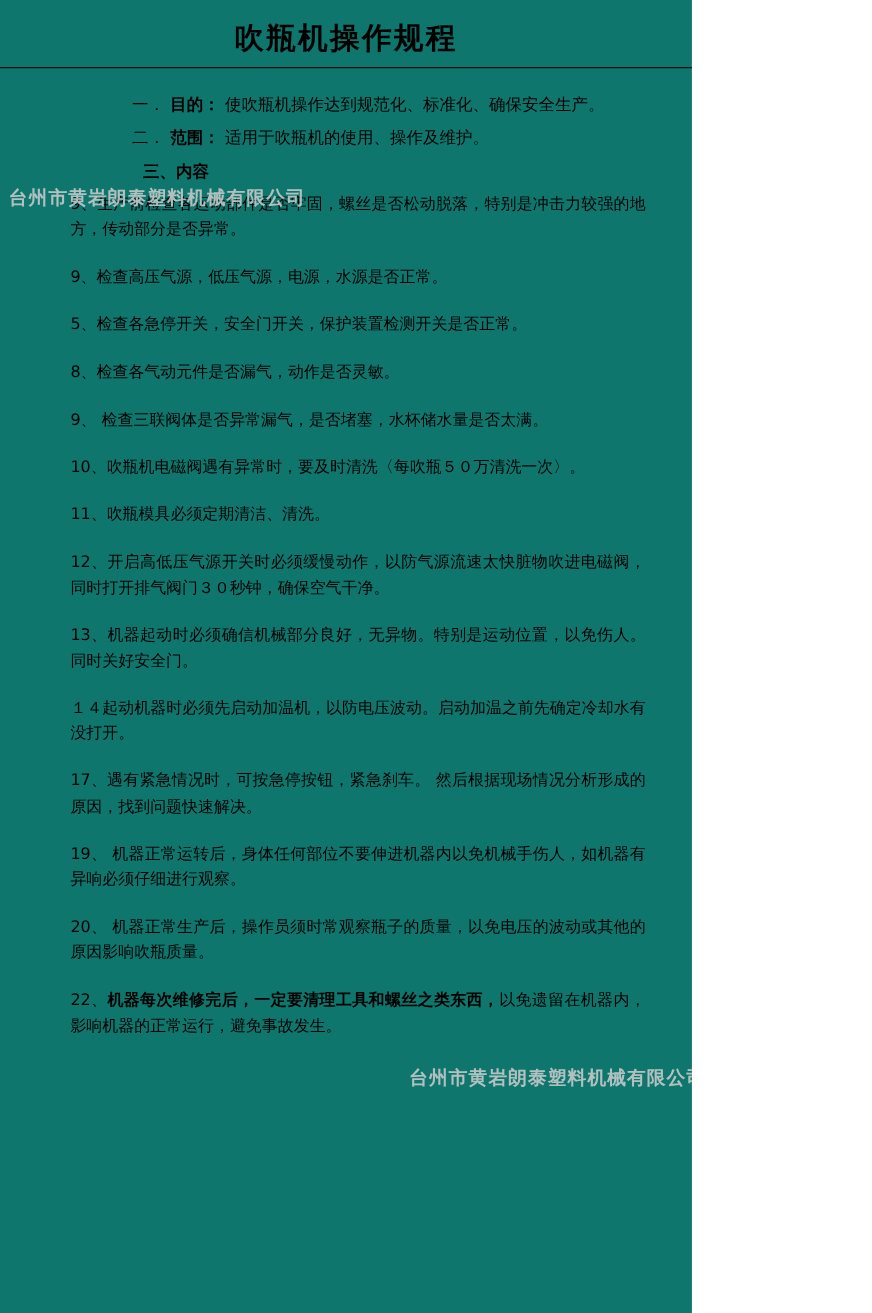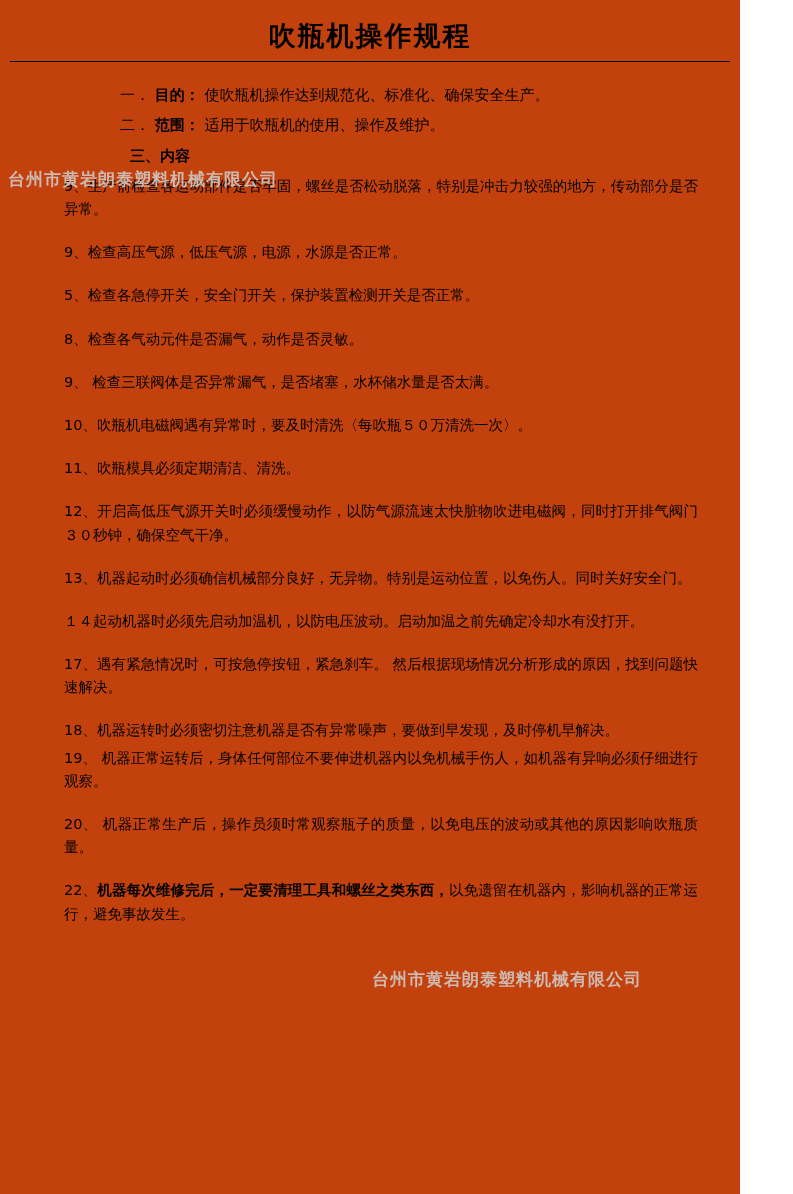--- a/index.html
+++ b/index.html
@@ -6,23 +6,23 @@
     margin: 0;
     padding: 0;
     background: #ffffff;
   }
   body {
     font-family: "DejaVu Sans", "Liberation Sans", sans-serif;
     color: #000000;
   }
   #page {
     position: relative;
-    width: 740px;
+    width: 629px;
     height: 1194px;
-    background: #c2410c;
+    background: #0f766e;
     overflow: hidden;
     box-sizing: border-box;
   }
   .doc-title {
     text-align: center;
     font-size: 27px;
     font-weight: bold;
     letter-spacing: 2px;
     margin: 18px 0 0 0;
     padding: 0;
@@ -110,21 +110,20 @@
     <p class="para">8、检查各气动元件是否漏气，动作是否灵敏。</p>
     <p class="para">9、  检查三联阀体是否异常漏气，是否堵塞，水杯储水量是否太满。</p>
     <p class="para">10、吹瓶机电磁阀遇有异常时，要及时清洗〈每吹瓶５０万清洗一次〉。</p>
     <p class="para">11、吹瓶模具必须定期清洁、清洗。</p>
     <p class="para">12、开启高低压气源开关时必须缓慢动作，以防气源流速太快脏物吹进电磁阀，同时打开排气阀门３０秒钟，确保空气干净。</p>
     <p class="para">13、机器起动时必须确信机械部分良好，无异物。特别是运动位置，以免伤人。同时关好安全门。</p>
     <p class="para">１４起动机器时必须先启动加温机，以防电压波动。启动加温之前先确定冷却水有没打开。</p>
 
 
     <p class="para">17、遇有紧急情况时，可按急停按钮，紧急刹车。 然后根据现场情况分析形成的原因，找到问题快速解决。</p>
-    <p class="para tight">18、机器运转时必须密切注意机器是否有异常噪声，要做到早发现，及时停机早解决。</p>
     <p class="para">19、  机器正常运转后，身体任何部位不要伸进机器内以免机械手伤人，如机器有异响必须仔细进行观察。</p>
     <p class="para">20、  机器正常生产后，操作员须时常观察瓶子的质量，以免电压的波动或其他的原因影响吹瓶质量。</p>
 
     <p class="para">
       <span>22、</span><b>机器每次维修完后，一定要清理工具和螺丝之类东西，</b><span>以免遗留在机器内，影响机器的正常运行，避免事故发生。</span>
     </p>
 
   </div>
 
   <div class="watermark wm1">台州市黄岩朗泰塑料机械有限公司</div>

